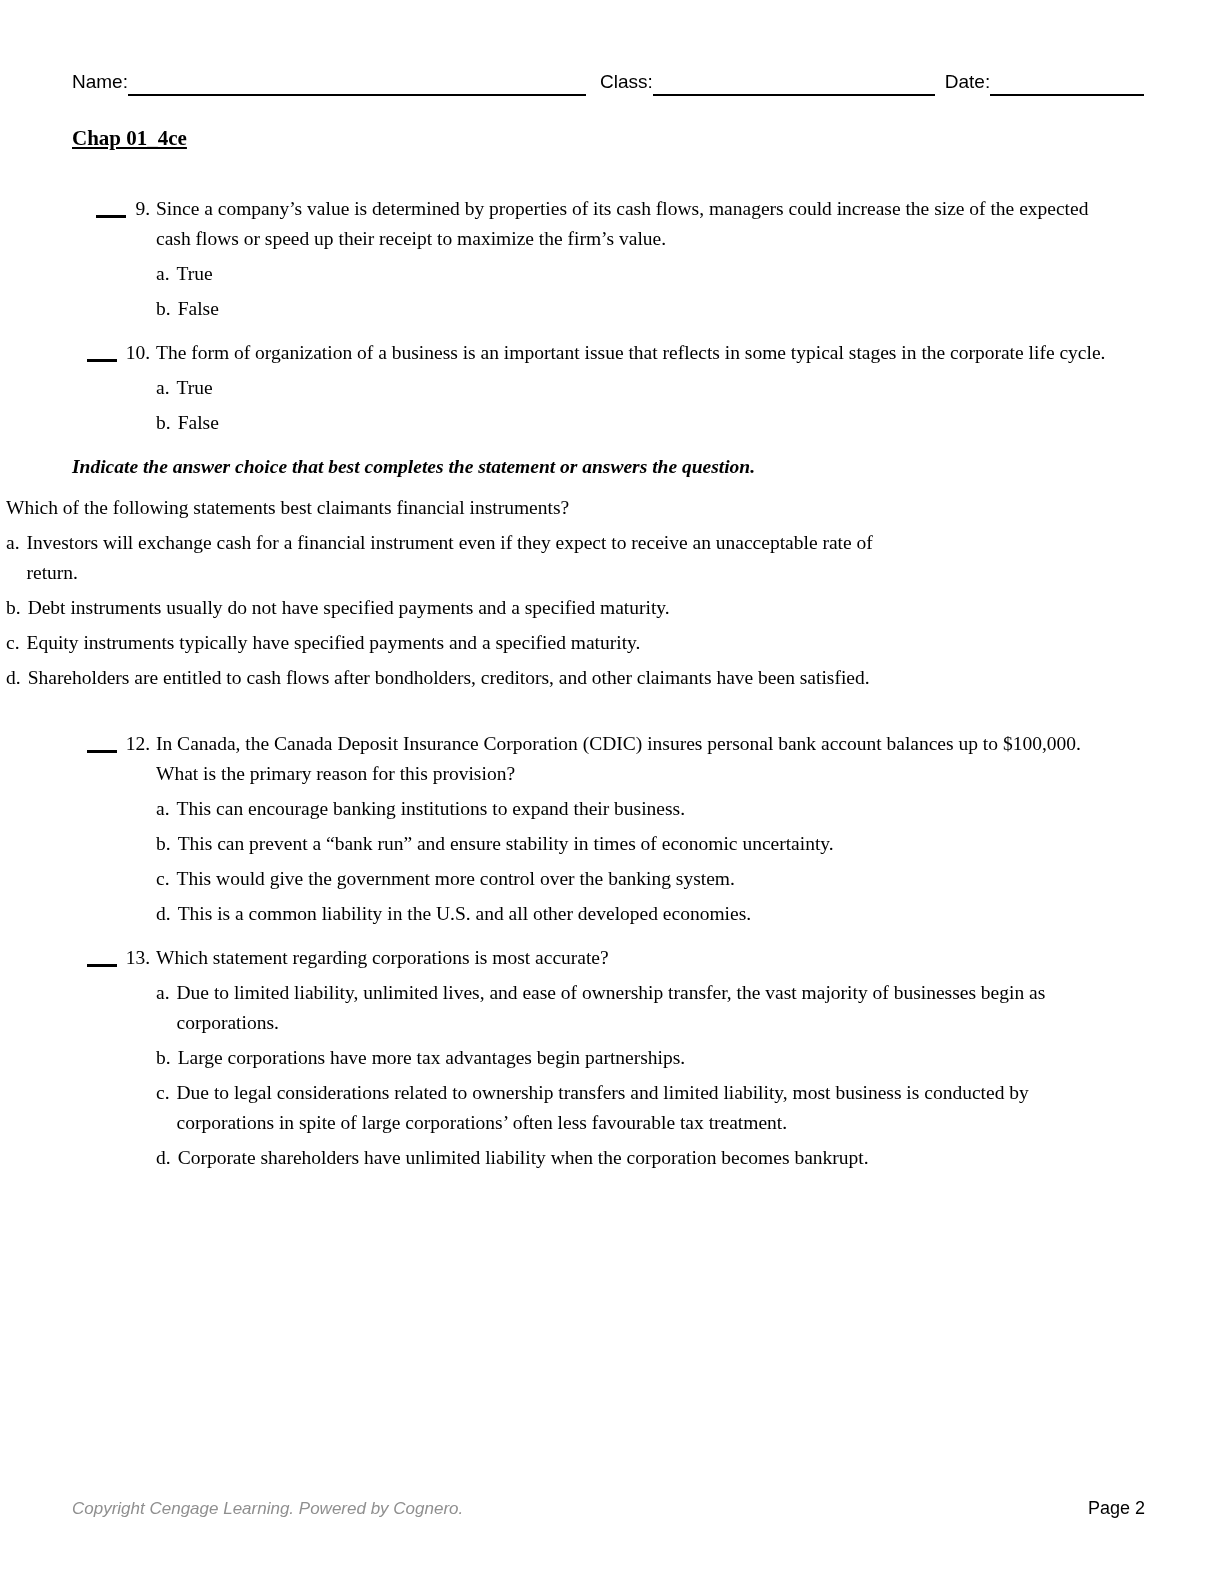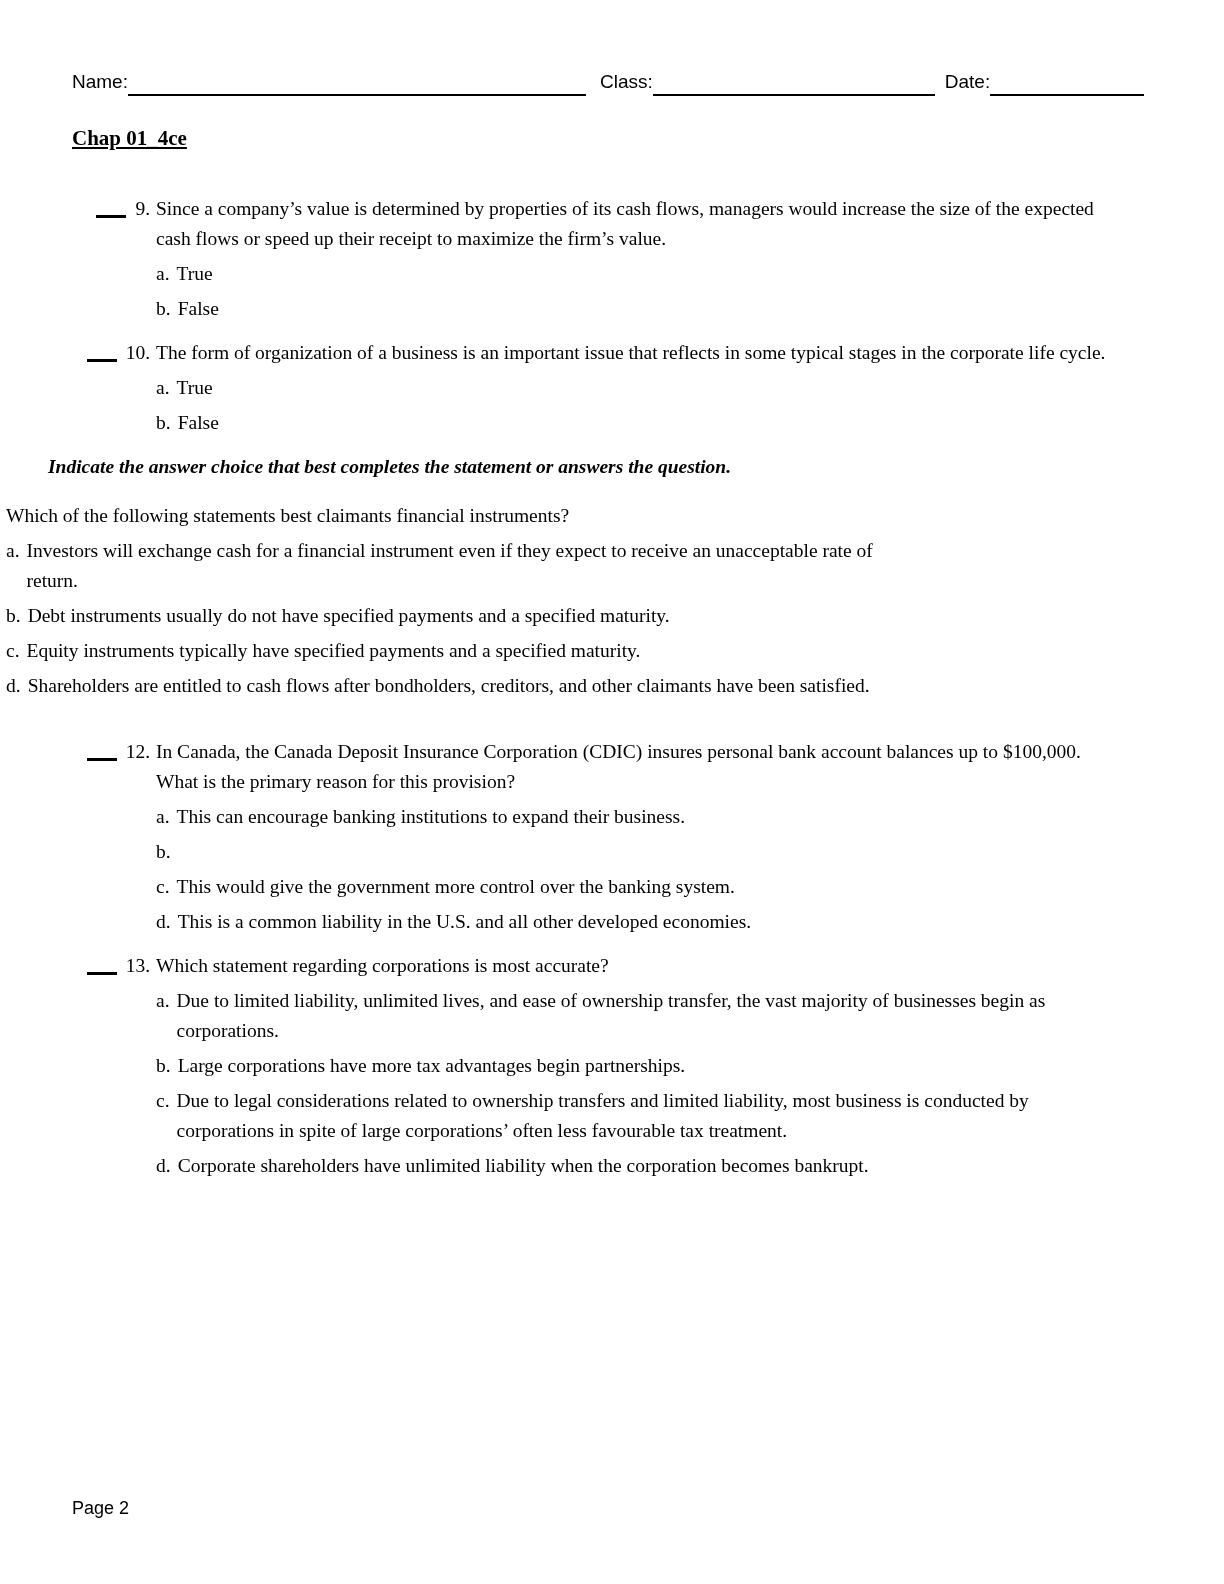--- a/index.html
+++ b/index.html
@@ -51,24 +51,24 @@
     display: inline-block;
   }
   .qnum { white-space: nowrap; }
   .qbody { margin-left: 6px; flex: 1 1 auto; min-width: 0; }
   .qtext { max-width: 955px; }
   .option { display: flex; margin-top: 5px; }
   .opt-letter { margin-right: 7px; white-space: nowrap; }
   .opt-text { max-width: 880px; }
 
   .instruction {
-    padding-left: 48px;
+    padding-left: 72px;
     font-weight: bold; font-style: italic;
     font-size: 19.5px; line-height: 30px;
-    margin-bottom: 19px;
+    margin-bottom: 11px;
     max-width: 1060px;
   }
 
   
   .footer {
     position: absolute; top: 1498px; left: 72px; right: 79px;
     display: flex; justify-content: space-between; align-items: baseline;
   }
   .copyright {
     font-family: "Liberation Sans", sans-serif;
@@ -96,21 +96,21 @@
   <div class="doc-title">Chap 01_4ce</div>
 
   <div class="content">
 
     <div class="question">
       <div class="gutter">
         <span class="blank"></span>
         <span class="qnum">9.</span>
       </div>
       <div class="qbody">
-        <div class="qtext">Since a company’s value is determined by properties of its cash flows, managers would increase the size of the expected cash flows or speed up their receipt to maximize the firm’s value.</div>
+        <div class="qtext">Since a company’s value is determined by properties of its cash flows, managers could increase the size of the expected cash flows or speed up their receipt to maximize the firm’s value.</div>
         <div class="option">
           <span class="opt-letter">a.</span>
           <span class="opt-text">True</span>
         </div>
         <div class="option">
           <span class="opt-letter">b.</span>
           <span class="opt-text">False</span>
         </div>
       </div>
     </div>
@@ -163,20 +163,21 @@
         <span class="qnum">12.</span>
       </div>
       <div class="qbody">
         <div class="qtext">In Canada, the Canada Deposit Insurance Corporation (CDIC) insures personal bank account balances up to $100,000. What is the primary reason for this provision?</div>
         <div class="option">
           <span class="opt-letter">a.</span>
           <span class="opt-text">This can encourage banking institutions to expand their business.</span>
         </div>
         <div class="option">
           <span class="opt-letter">b.</span>
+          <span class="opt-text">This can prevent a “bank run” and ensure stability in times of economic uncertainty.</span>
         </div>
         <div class="option">
           <span class="opt-letter">c.</span>
           <span class="opt-text">This would give the government more control over the banking system.</span>
         </div>
         <div class="option">
           <span class="opt-letter">d.</span>
           <span class="opt-text">This is a common liability in the U.S. and all other developed economies.</span>
         </div>
       </div>
@@ -204,16 +205,17 @@
         <div class="option">
           <span class="opt-letter">d.</span>
           <span class="opt-text">Corporate shareholders have unlimited liability when the corporation becomes bankrupt.</span>
         </div>
       </div>
     </div>
 
   </div>
 
   <div class="footer">
+    <span class="copyright">Copyright Cengage Learning. Powered by Cognero.</span>
     <span class="pagenum">Page 2</span>
   </div>
 
 </div>
 
 </body></html>

